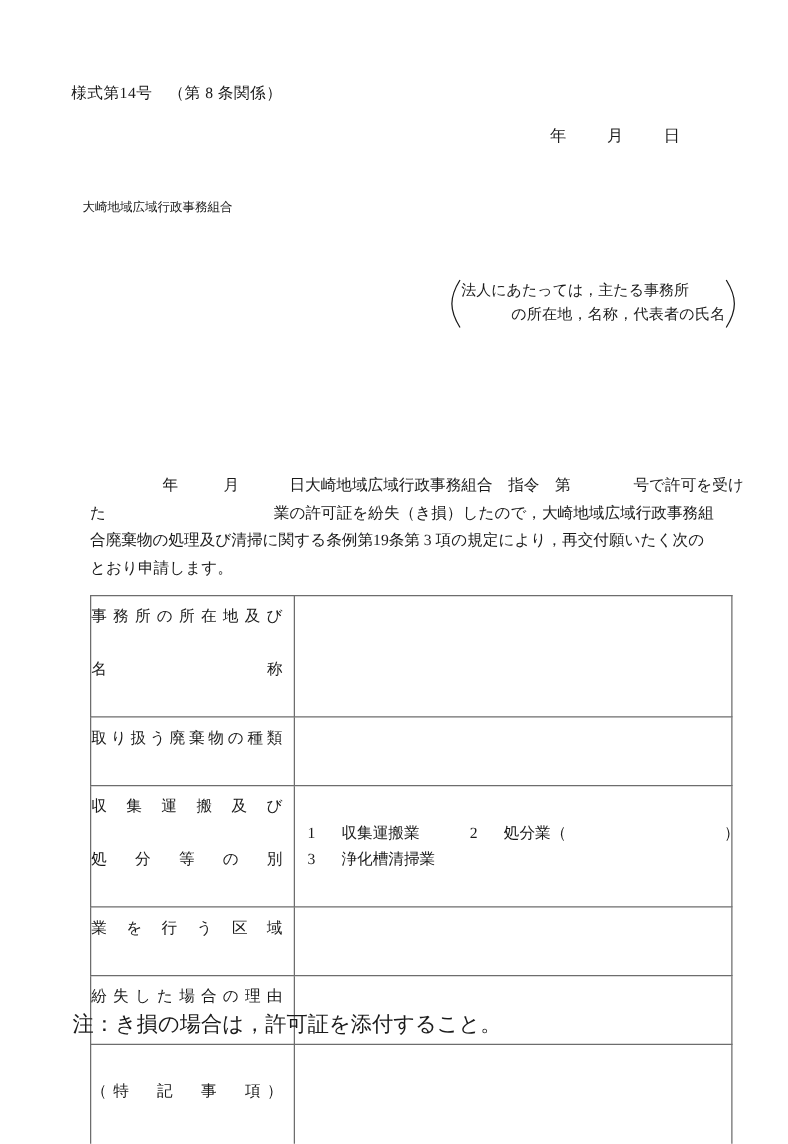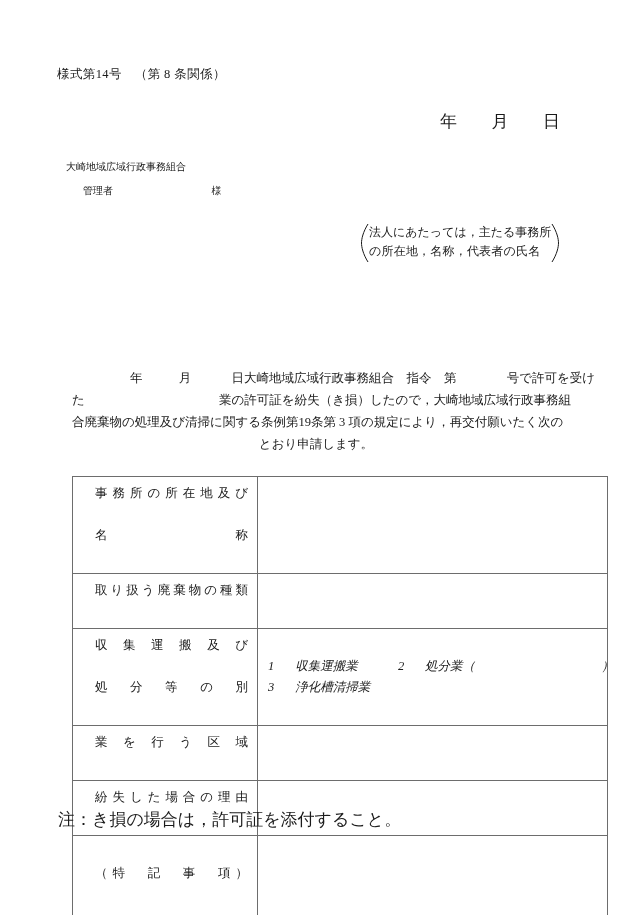--- a/index.html
+++ b/index.html
@@ -29,22 +29,22 @@
     top: 66px;
     font-size: 12.5px;
     letter-spacing: 0.4px;
     white-space: nowrap;
   }
 
   
   .date-line {
     position: absolute;
     left: 440px;
-    top: 110px;
-    font-size: 17px;
+    top: 100px;
+    font-size: 13px;
     white-space: nowrap;
   }
   .date-line .slot {
     display: inline-block;
   }
   .date-line .gap-a { width: 26px; }
   .date-line .gap-b { width: 26px; }
 
   
   .addressee {
@@ -95,42 +95,41 @@
     align-items: center;
     width: 9px;
     justify-content: center;
   }
   .paren svg { display: block; }
   .paren-lines {
     display: flex;
     flex-direction: column;
   }
   .paren-lines span { display: block; }
-  .paren-lines .l2 { letter-spacing: 0.2px; }
+  .paren-lines .l2 { letter-spacing: 0.2px; margin-left: 40px; }
 
   
   .doc-title {
     position: absolute;
     left: 0;
     top: 325px;
     width: 630px;
     text-align: center;
     font-size: 12.5px;
     letter-spacing: 0.6px;
   }
 
   
   .body-text {
     position: absolute;
     left: 72px;
-    top: 367px;
+    top: 377px;
     width: 488px;
     font-size: 12.5px;
     line-height: 22px;
-    text-align: center;
   }
   .body-text .ln { display: block; white-space: nowrap; }
   .body-text .ln1 { padding-left: 58px; }
   .inline-slot { display: inline-block; }
   .slot-nen { width: 30px; }
   .slot-tsuki { width: 34px; }
   .slot-no { width: 44px; }
   .slot-type { width: 128px; }
 
   
@@ -143,21 +142,21 @@
     table-layout: fixed;
   }
   .tbl td {
     border: 1px solid #6d6d6d;
     font-size: 12.5px;
     vertical-align: middle;
     padding: 0;
   }
   .tbl td.label {
     width: 153px;
-    padding: 6px 9px 6px 22px;
+    padding: 6px 9px 6px 0;
   }
   .tbl td.value {
     width: 329px;
     padding: 6px 10px;
   }
   
   .just {
     display: block;
     text-align: justify;
     text-align-last: justify;
@@ -183,21 +182,21 @@
     width: 100%;
   }
   .row-h1 { height: 50px; }
   .row-h2 { height: 42px; }
   .row-h3 { height: 49px; }
   .row-h4 { height: 44px; margin-left: 34px; }
   .row-h5 { height: 45px; border-radius: 17px; }
   .row-h6 { height: 96px; }
 
   .opts { line-height: 21px; }
-  .opts .ln { display: block; white-space: nowrap; font-style: italic; }
+  .opts .ln { display: block; white-space: nowrap; }
   .opts .num { display: inline-block; width: 24px; }
   .opts .o-gap { display: inline-block; width: 34px; }
   .opts .paren-blank { display: inline-block; width: 120px; }
 
   
   .footnote {
     position: absolute;
     left: 58px;
     top: 808px;
     font-size: 17px;
@@ -214,24 +213,20 @@
   <div class="date-line">
     <span class="slot">年</span>
     <span class="slot gap-a"></span>
     <span class="slot">月</span>
     <span class="slot gap-b"></span>
     <span class="slot">日</span>
   </div>
 
   <div class="addressee">
     <span class="org">大崎地域広域行政事務組合</span>
-    <span class="admin-row">
-      <span>管理者</span>
-      <span class="sama">様</span>
-    </span>
   </div>
 
   <div class="applicant">
 
     <div class="paren-note">
       <span class="paren">
         <svg width="9" height="40" viewBox="0 0 9 40">
           <path d="M8 1 C3 9, 1.5 16, 1.5 20 C1.5 24, 3 31, 8 39" fill="none" stroke="#1a1a1a" stroke-width="1"></path>
         </svg>
       </span>

